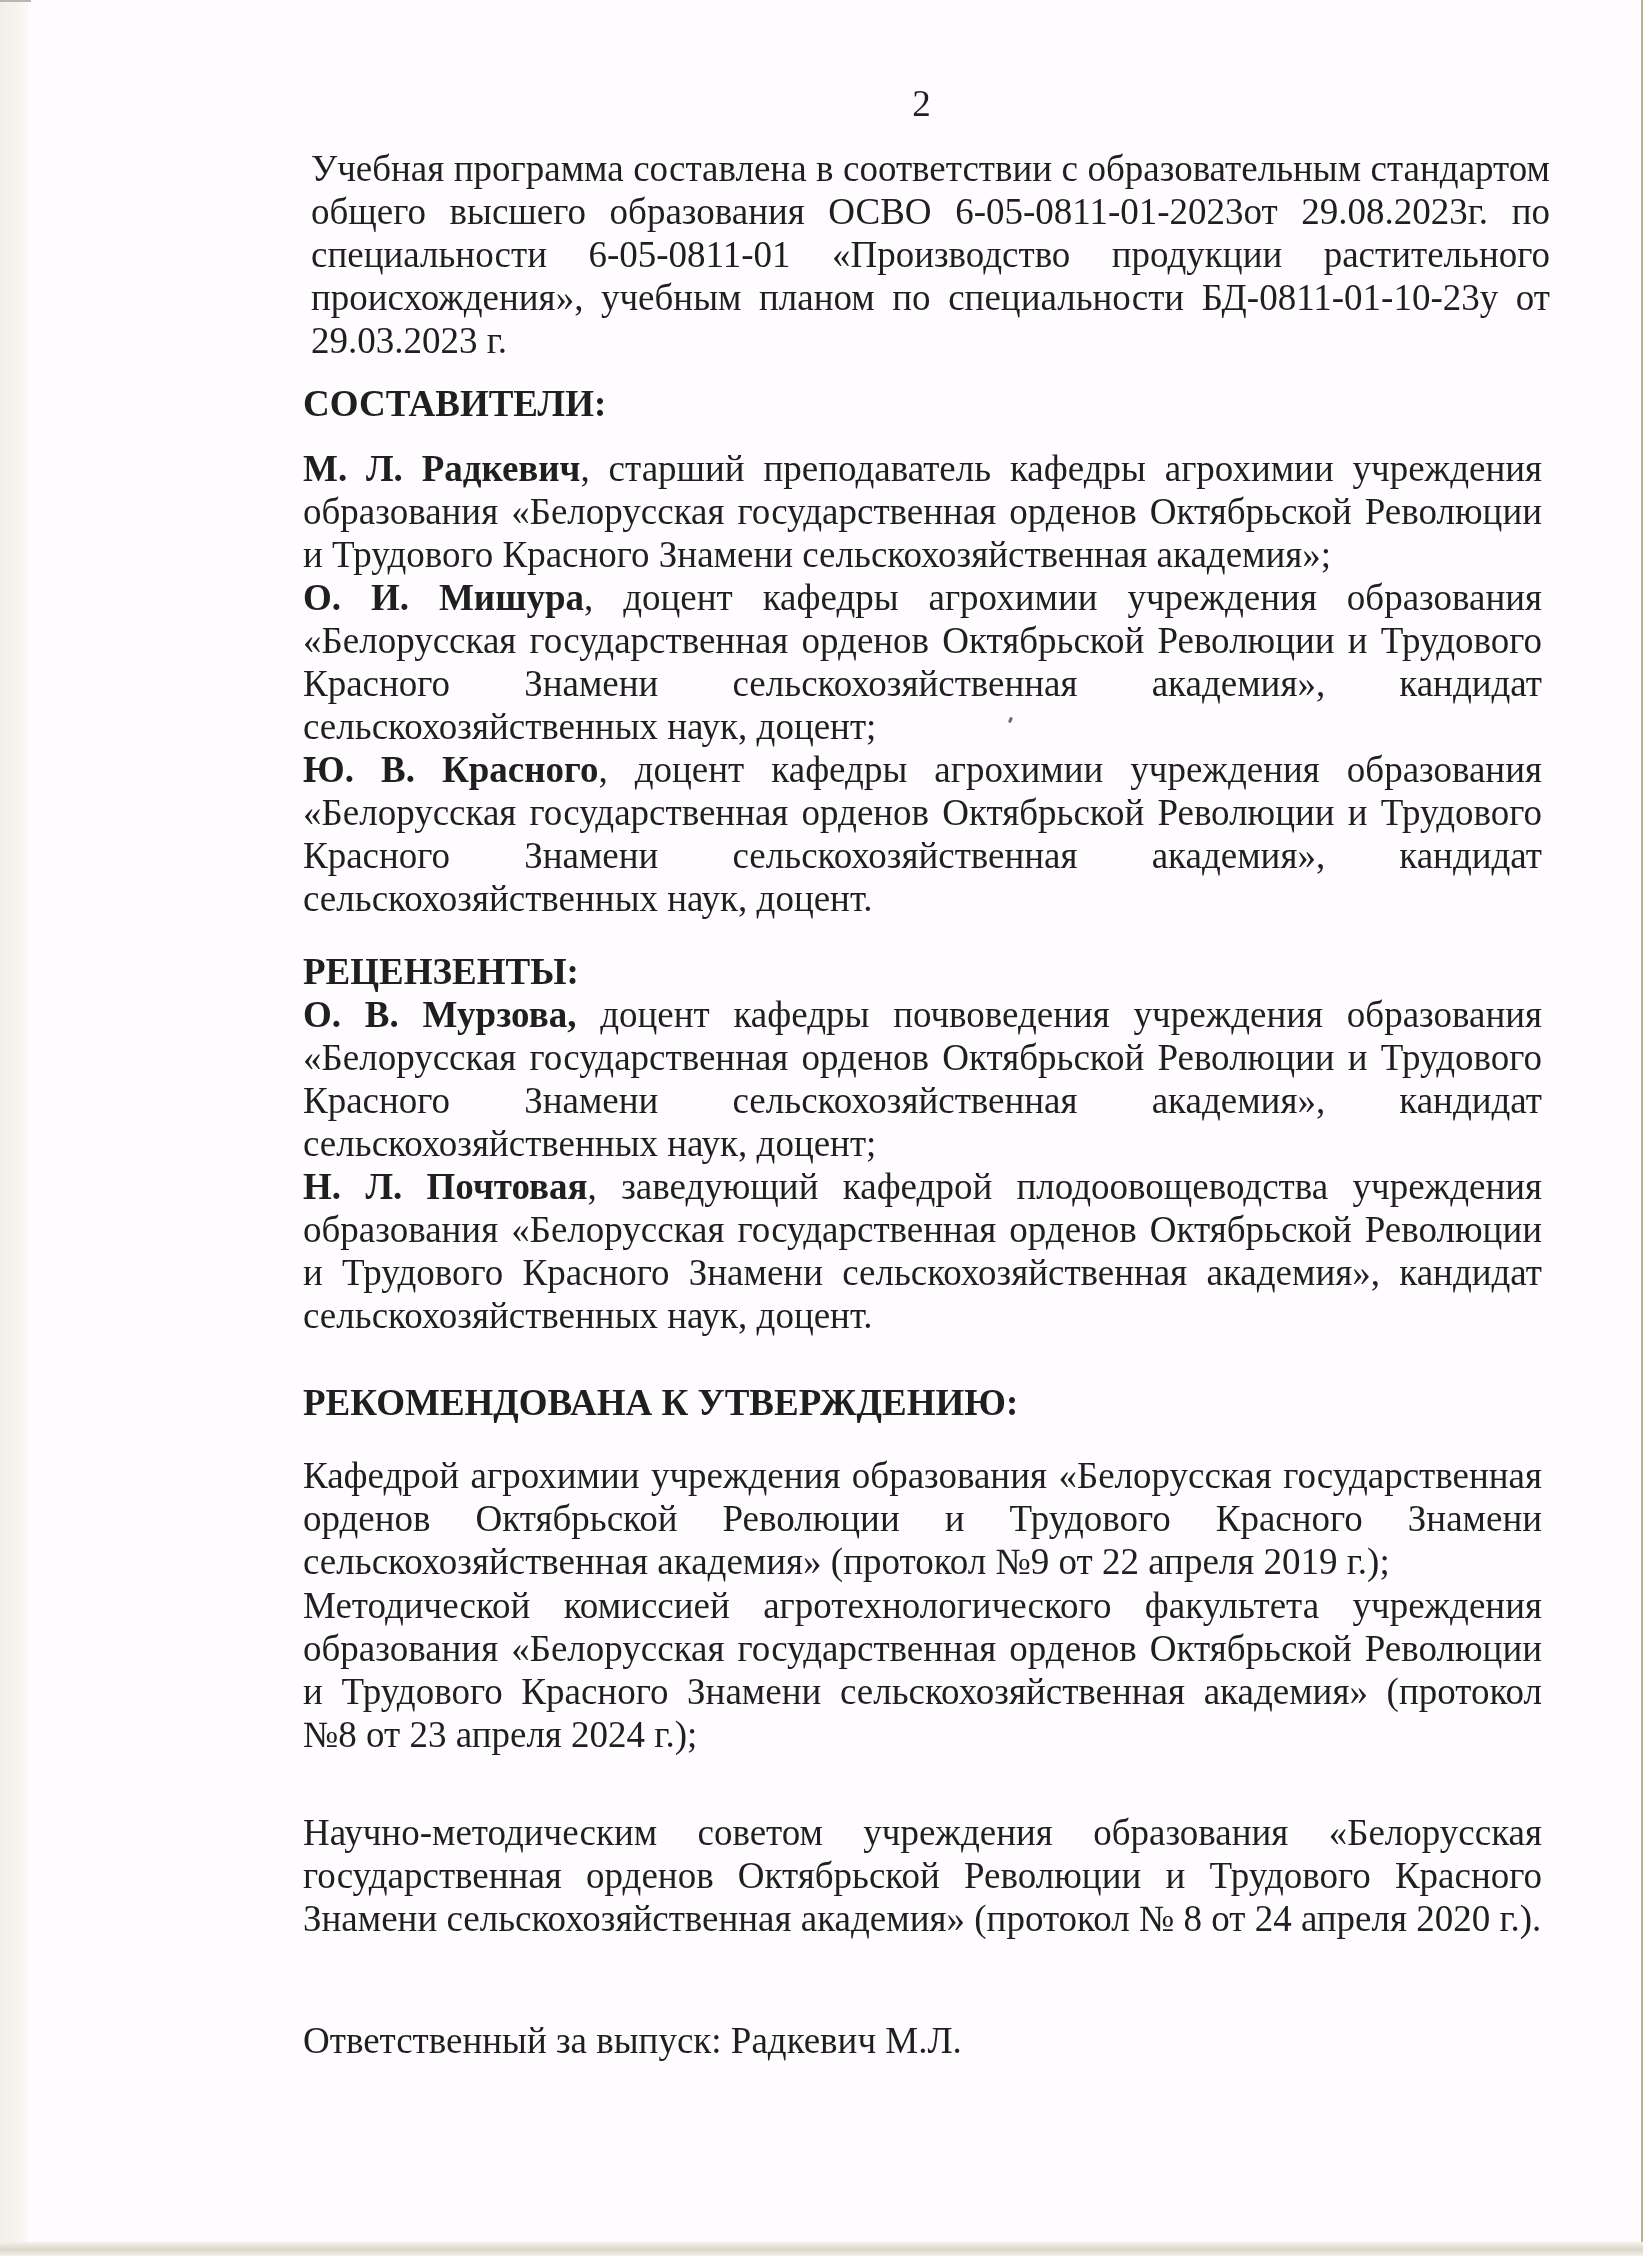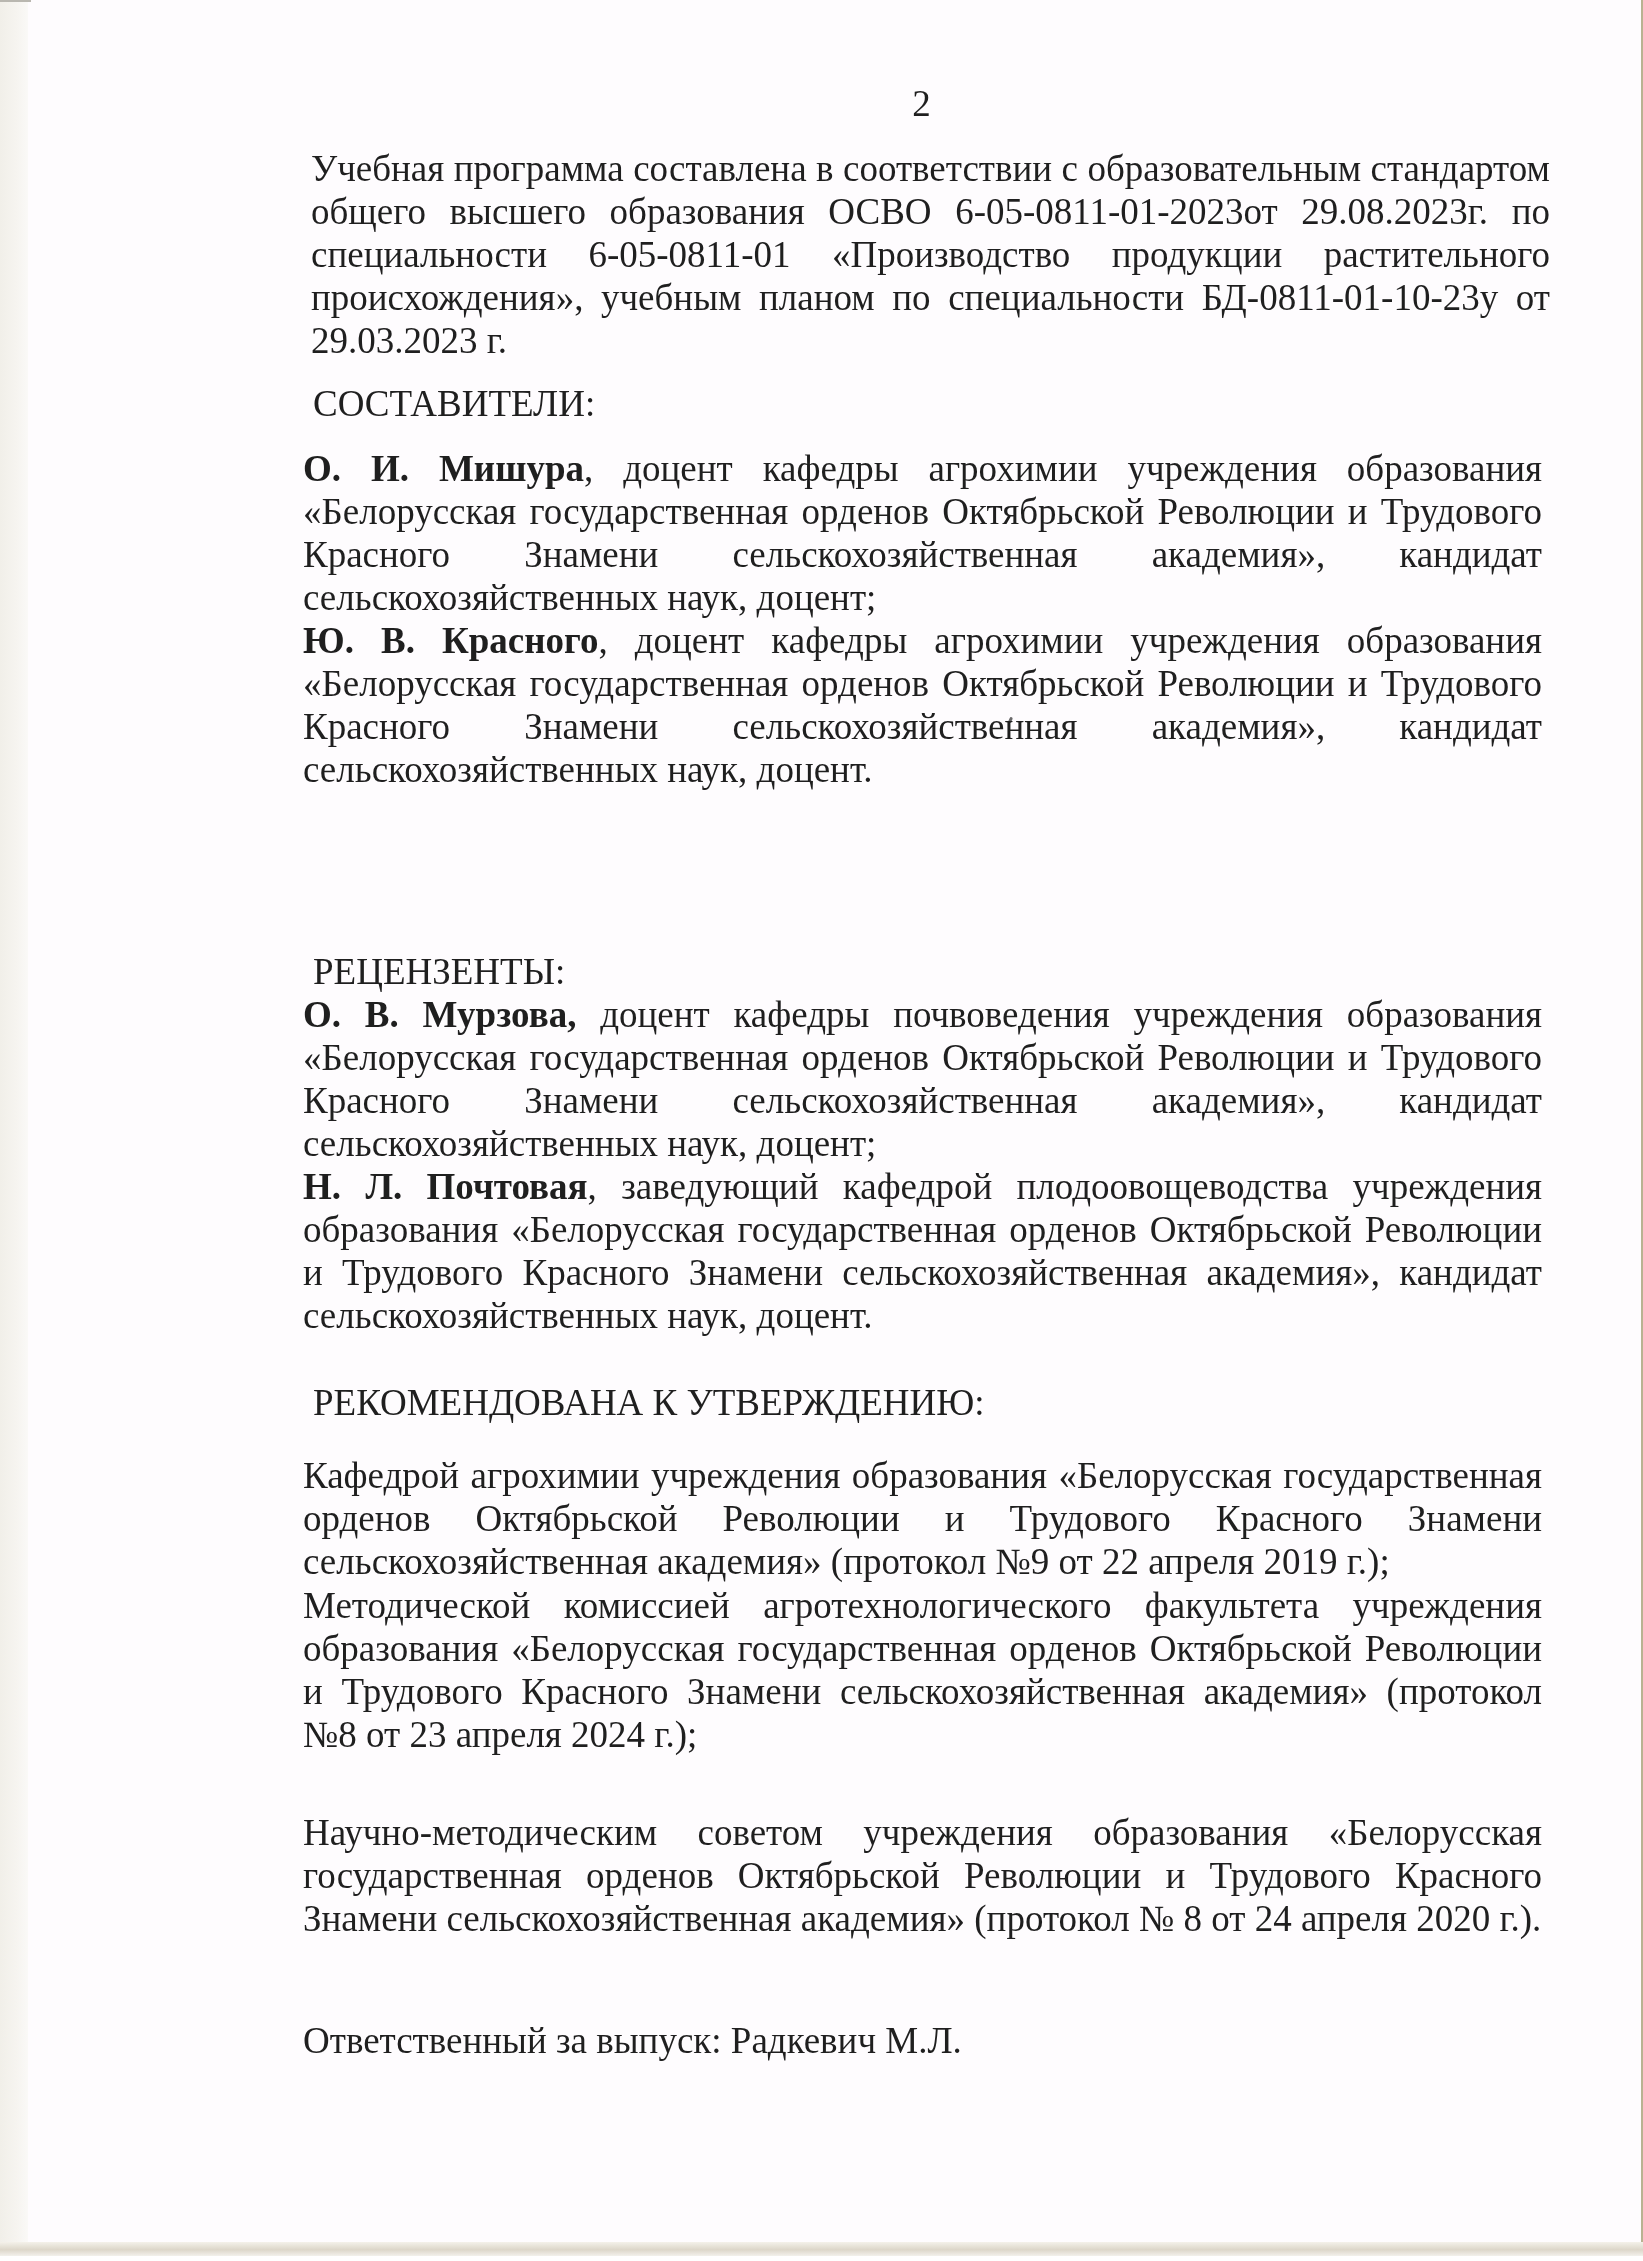--- a/index.html
+++ b/index.html
@@ -66,24 +66,24 @@
     position: absolute;
     left: 303px;
     width: 1239px;
     font-size: 37px;
     line-height: 43px;
     text-align: justify;
     hyphens: manual;
   }
   .heading {
     position: absolute;
-    left: 313px;
+    left: 303px;
     font-size: 37px;
     line-height: 43px;
-    font-weight: normal;
+    font-weight: bold;
     white-space: nowrap;
   }
   .name {
     font-weight: bold;
   }
   .italic {
   }
 </style>
 </head>
 <body>
@@ -95,20 +95,21 @@
 <div class="scan-bottom-blank"></div>
 <div class="speck" style="left:1009px; top:717px;"></div>
 
 <div class="page-number">2</div>
 
 <p class="block" style="top:139px; margin:8px;">Учебная программа составлена в соответствии с образовательным стандартом общего высшего образования ОСВО 6-05-0811-01-2023от 29.08.2023г. по специальности 6-05-0811-01 «Производство продукции растительного происхождения», учебным планом по специальности БД-0811-01-10-23у от 29.03.2023 г.</p>
 
 <div class="heading" style="top:382px;">СОСТАВИТЕЛИ:</div>
 
 <div class="block" style="top:447px;">
+  <div><span class="name">М. Л. Радкевич</span><span>, старший преподаватель кафедры агрохимии учреждения образования «Белорусская государственная орденов Октябрьской Революции и Трудового Красного Знамени сельскохозяйственная академия»;</span></div>
   <div><span class="name">О. И. Мишура</span><span>, доцент кафедры агрохимии учреждения образования «Белорусская государственная орденов Октябрьской Революции и Трудового Красного Знамени сельскохозяйственная академия», кандидат сельскохозяйственных наук, доцент;</span></div>
   <div><span class="name">Ю. В. Красного</span><span>, доцент кафедры агрохимии учреждения образования «Белорусская государственная орденов Октябрьской Революции и Трудового Красного Знамени сельскохозяйственная академия», кандидат сельскохозяйственных наук, доцент.</span></div>
 </div>
 
 <div class="heading" style="top:950px;">РЕЦЕНЗЕНТЫ:</div>
 
 <div class="block" style="top:993px;">
   <div><span class="name">О. В. Мурзова,</span><span> доцент кафедры почвоведения учреждения образования «Белорусская государственная орденов Октябрьской Революции и Трудового Красного Знамени сельскохозяйственная академия», кандидат сельскохозяйственных наук, доцент;</span></div>
   <div><span class="name">Н. Л. Почтовая</span><span>, заведующий кафедрой плодоовощеводства учреждения образования «Белорусская государственная орденов Октябрьской Революции и Трудового Красного Знамени сельскохозяйственная академия», кандидат сельскохозяйственных наук, доцент.</span></div>
 </div>

